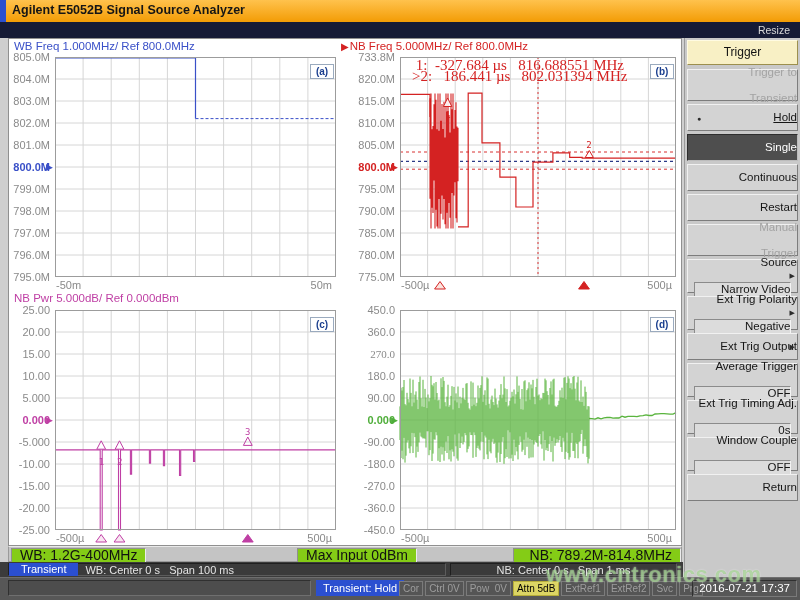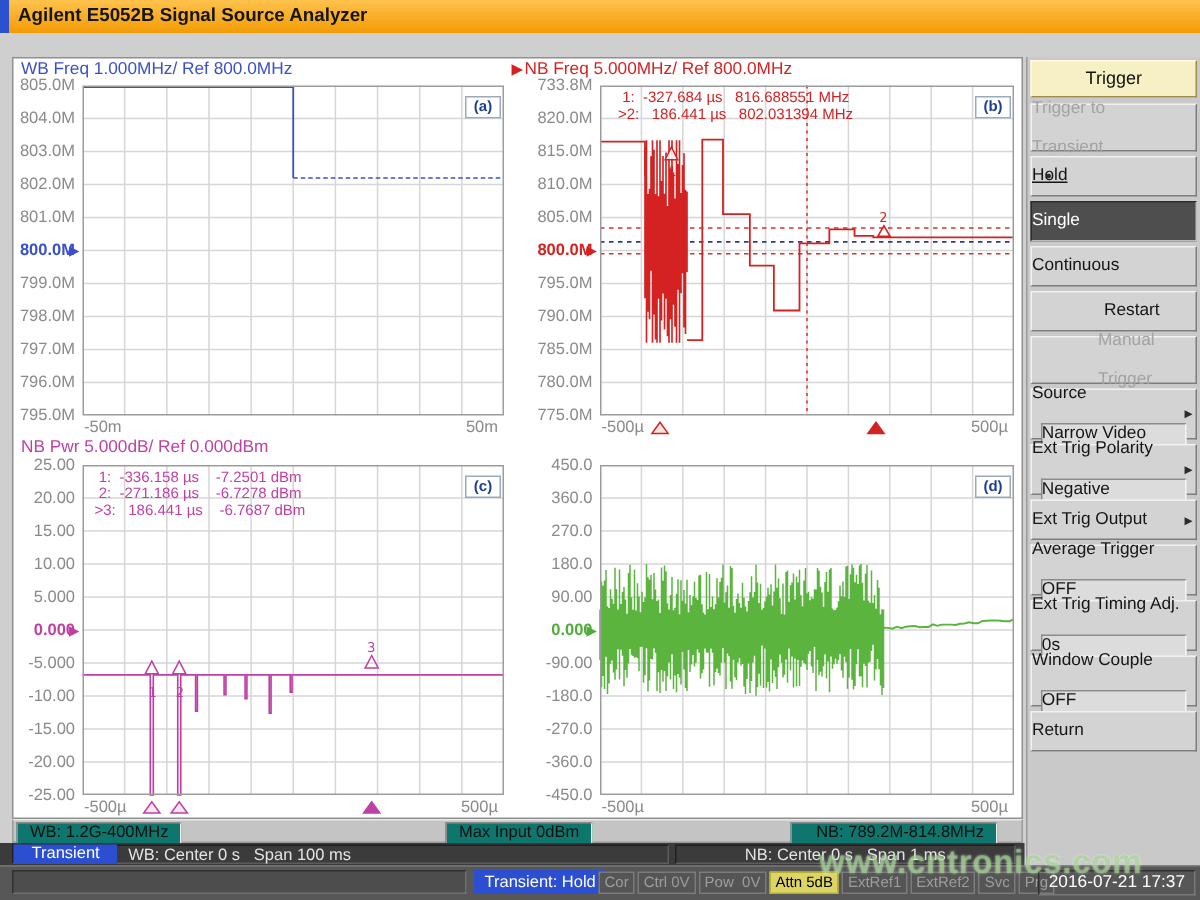--- a/index.html
+++ b/index.html
@@ -14,39 +14,39 @@
   
   .main{position:absolute;left:8px;top:38px;width:674px;height:508px;background:#fff;border:1px solid #909090;box-sizing:border-box;}
   .ptitle{position:absolute;font-size:11.5px;line-height:13px;white-space:nowrap;}
   .ytick{position:absolute;width:48px;text-align:right;font-size:11px;line-height:12px;color:#8a8a8a;}
   .ytick.ref{font-weight:bold;}
   .refarrow{position:absolute;font-size:9px;line-height:10px;}
   .xlab{position:absolute;font-size:11px;color:#8a8a8a;white-space:nowrap;}
   .xlab.right{width:60px;text-align:right;}
   .corner{position:absolute;width:22px;height:13px;background:#fff;border:1px solid #9aaabe;color:#1b3f8f;
           font-size:10px;line-height:13px;text-align:center;font-weight:bold;}
-  .readout{position:absolute;font-family:Liberation Sans, sans-serif;font-size:10px;line-height:11px;white-space:pre;}
+  .readout{position:absolute;font-family:Liberation Serif, serif;font-size:15px;line-height:11px;white-space:pre;}
   
   .sidebar{position:absolute;left:684px;top:38px;width:116px;height:539px;background:#c9c9c9;border-left:1px solid #9a9a9a;box-sizing:border-box;}
   .menu-title{margin:2px 2px 4px 2px;height:23px;line-height:23px;text-align:center;font-size:12px;color:#111;
               background:#f8f0c5;border:1px solid;border-color:#fffbe2 #9c8f4e #9c8f4e #fffbe2;cursor:pointer;}
   .sk{position:relative;margin:0 2px 3px 2px;background:#d3d3d3;border:1px solid;border-color:#f1f1f1 #7d7d7d #7d7d7d #f1f1f1;
-      text-align:left;font-size:11.5px;color:#151515;display:flex;flex-direction:column;justify-content:center;gap:13px;cursor:pointer;}
+      text-align:right;font-size:11.5px;color:#151515;display:flex;flex-direction:column;justify-content:center;gap:13px;cursor:pointer;}
   .sk.disabled{color:#a3a3a3;}
   .sk.selected{background:#4e4e4e;color:#fff;border-color:#2e2e2e #bcbcbc #bcbcbc #2e2e2e;}
   .sk .val{display:block;margin:0 auto;width:88%;background:#dcdcdc;border:1px solid;border-color:#8b8b8b #f4f4f4 #f4f4f4 #8b8b8b;
            font-size:11.5px;line-height:13px;color:#151515;}
   .sk .arrow{position:absolute;right:2px;top:50%;transform:translateY(-50%);font-size:7px;color:#2b2b2b;}
   .sk .bullet{position:absolute;left:9px;top:50%;transform:translateY(-50%);font-size:7px;color:#2b2b2b;}
   
   .bar-ranges{position:absolute;left:8px;top:546px;width:674px;height:16px;background:#c4c4c4;
               border:1px solid #9a9a9a;border-top-color:#e9e9e9;box-sizing:border-box;}
-  .rbox{position:absolute;top:1px;height:13px;line-height:12px;font-size:11px;color:#111;background:#0f766e;
+  .rbox{position:absolute;top:1px;height:13px;line-height:12px;font-size:14px;color:#111;background:#84cc16;
         border:1px solid;border-color:#8f8f8f #ececec #ececec #8f8f8f;padding:0 8px;white-space:pre;}
-  #box-wb{left:2px;} #box-max{left:288px;} #box-nb{right:16px;padding-left:16px;}
+  #box-wb{left:2px;} #box-max{left:288px;} #box-nb{right:0;padding-left:16px;}
   .bar-sweep{position:absolute;left:0;top:562px;width:683px;height:15px;background:#3b3b3b;}
   .sweep-seg{position:absolute;top:1px;height:13px;border:1px solid;border-color:#1f1f1f #5c5c5c #5c5c5c #1f1f1f;
              color:#e4e4e4;font-size:11px;display:flex;align-items:center;box-sizing:border-box;}
   #seg-wb{left:8px;width:438px;} #seg-nb{left:450px;width:227px;justify-content:center;}
   .chip{background:#2b4fd0;color:#fff;font-size:11px;line-height:11px;padding:1px 12px;margin-right:7px;white-space:pre;}
   .sweep-text{white-space:pre;}
   .bar-status{position:absolute;left:0;top:577px;width:800px;height:23px;background:#575757;border-top:1px solid #6e6e6e;box-sizing:border-box;}
   .msgbox{position:absolute;left:8px;top:2px;width:303px;height:16px;background:#4d4d4d;border:1px solid;
           border-color:#303030 #6f6f6f #6f6f6f #303030;box-sizing:border-box;}
   .statchip{position:absolute;left:316px;top:2px;height:16px;line-height:16px;background:#2b4fd0;color:#fff;font-size:11px;padding:0 7px;white-space:pre;}
@@ -58,20 +58,23 @@
   .watermark{position:absolute;left:546px;top:562px;font-size:22px;font-weight:bold;letter-spacing:.5px;
              color:rgba(148,205,128,.62);text-shadow:0 0 2px rgba(255,255,255,.55);z-index:60;pointer-events:none;}
 </style>
 </head>
 <body>
 
 <div id="screen">
   <div class="titlebar">
     <div class="app-icon"></div>
     <span class="title-text">Agilent E5052B Signal Source Analyzer</span>
+  </div>
+  <div class="menubar">
+    <span class="resize">Resize</span>
   </div>
 
   <div class="main" id="main"></div>
 
   <div class="sidebar">
     <div class="menu-title">Trigger</div>
     <div id="sk-list">
         <div class="sk disabled" style="height: 30px;">
           <div class="lab" style="line-height: 13px;">Trigger to</div>
           <div class="lab" style="line-height: 13px;">Transient</div>
@@ -238,24 +241,23 @@
       <text x="43.8" y="154.5" fill="#bf3fa4" font-size="9" font-family="DejaVu Sans Mono,monospace">1</text>
       <text x="62.1" y="154.5" fill="#bf3fa4" font-size="9" font-family="DejaVu Sans Mono,monospace">2</text>
       <text x="189.9" y="124.5" fill="#bf3fa4" font-size="9" font-family="DejaVu Sans Mono,monospace">3</text>
       <polygon points="192.8,127 188.4,135.4 197.2,135.4" fill="none" stroke="#bf3fa4" stroke-width="1"></polygon>
       <polygon points="46.2,224.5 40.8,232 51.6,232" fill="#f9e6f2" stroke="#bf3fa4" stroke-width="1"></polygon>
       <polygon points="64.5,224.5 59.1,232 69.9,232" fill="#f9e6f2" stroke="#bf3fa4" stroke-width="1"></polygon>
       <polygon points="192.8,224.5 187.4,232 198.2,232" fill="#bf3fa4" stroke="#bf3fa4"></polygon>
       <rect x="0.5" y="0.5" width="280" height="219" fill="none" stroke="#9c9c9c"></rect>
     </svg>
     <div class="corner" style="left: 310px; top: 317px;">(c)</div>
-    <div class="readout" style="left: 63px; top: 313px; color: rgb(191, 63, 164);"><div> 1:  -336.158 µs    -7.2501 dBm</div><div> 2:  -271.186 µs    -6.7278 dBm</div><div>&gt;3:   186.441 µs    -6.7687 dBm</div></div>
     <div class="ytick" style="left: 347px; top: 304px;">450.0</div>
     <div class="ytick" style="left: 347px; top: 326px;">360.0</div>
-    <div class="ytick" style="left: 347px; top: 348px;">270.0</div>
+    <div class="ytick" style="left: 347px; top: 348px; font-family: Liberation Serif, serif;">270.0</div>
     <div class="ytick" style="left: 347px; top: 370px;">180.0</div>
     <div class="ytick" style="left: 347px; top: 392px;">90.00</div>
     <div class="ytick ref" style="left: 347px; top: 414px; color: rgb(79, 174, 58);">0.000</div>
     <div class="ytick" style="left: 347px; top: 436px;">-90.00</div>
     <div class="ytick" style="left: 347px; top: 458px;">-180.0</div>
     <div class="ytick" style="left: 347px; top: 480px;">-270.0</div>
     <div class="ytick" style="left: 347px; top: 502px;">-360.0</div>
     <div class="ytick" style="left: 347px; top: 524px;">-450.0</div>
     <div class="refarrow" style="left: 391px; top: 415px; color: rgb(79, 174, 58);">▶</div>
     <div class="xlab" style="left: 401px; top: 532px;">-500µ</div>

